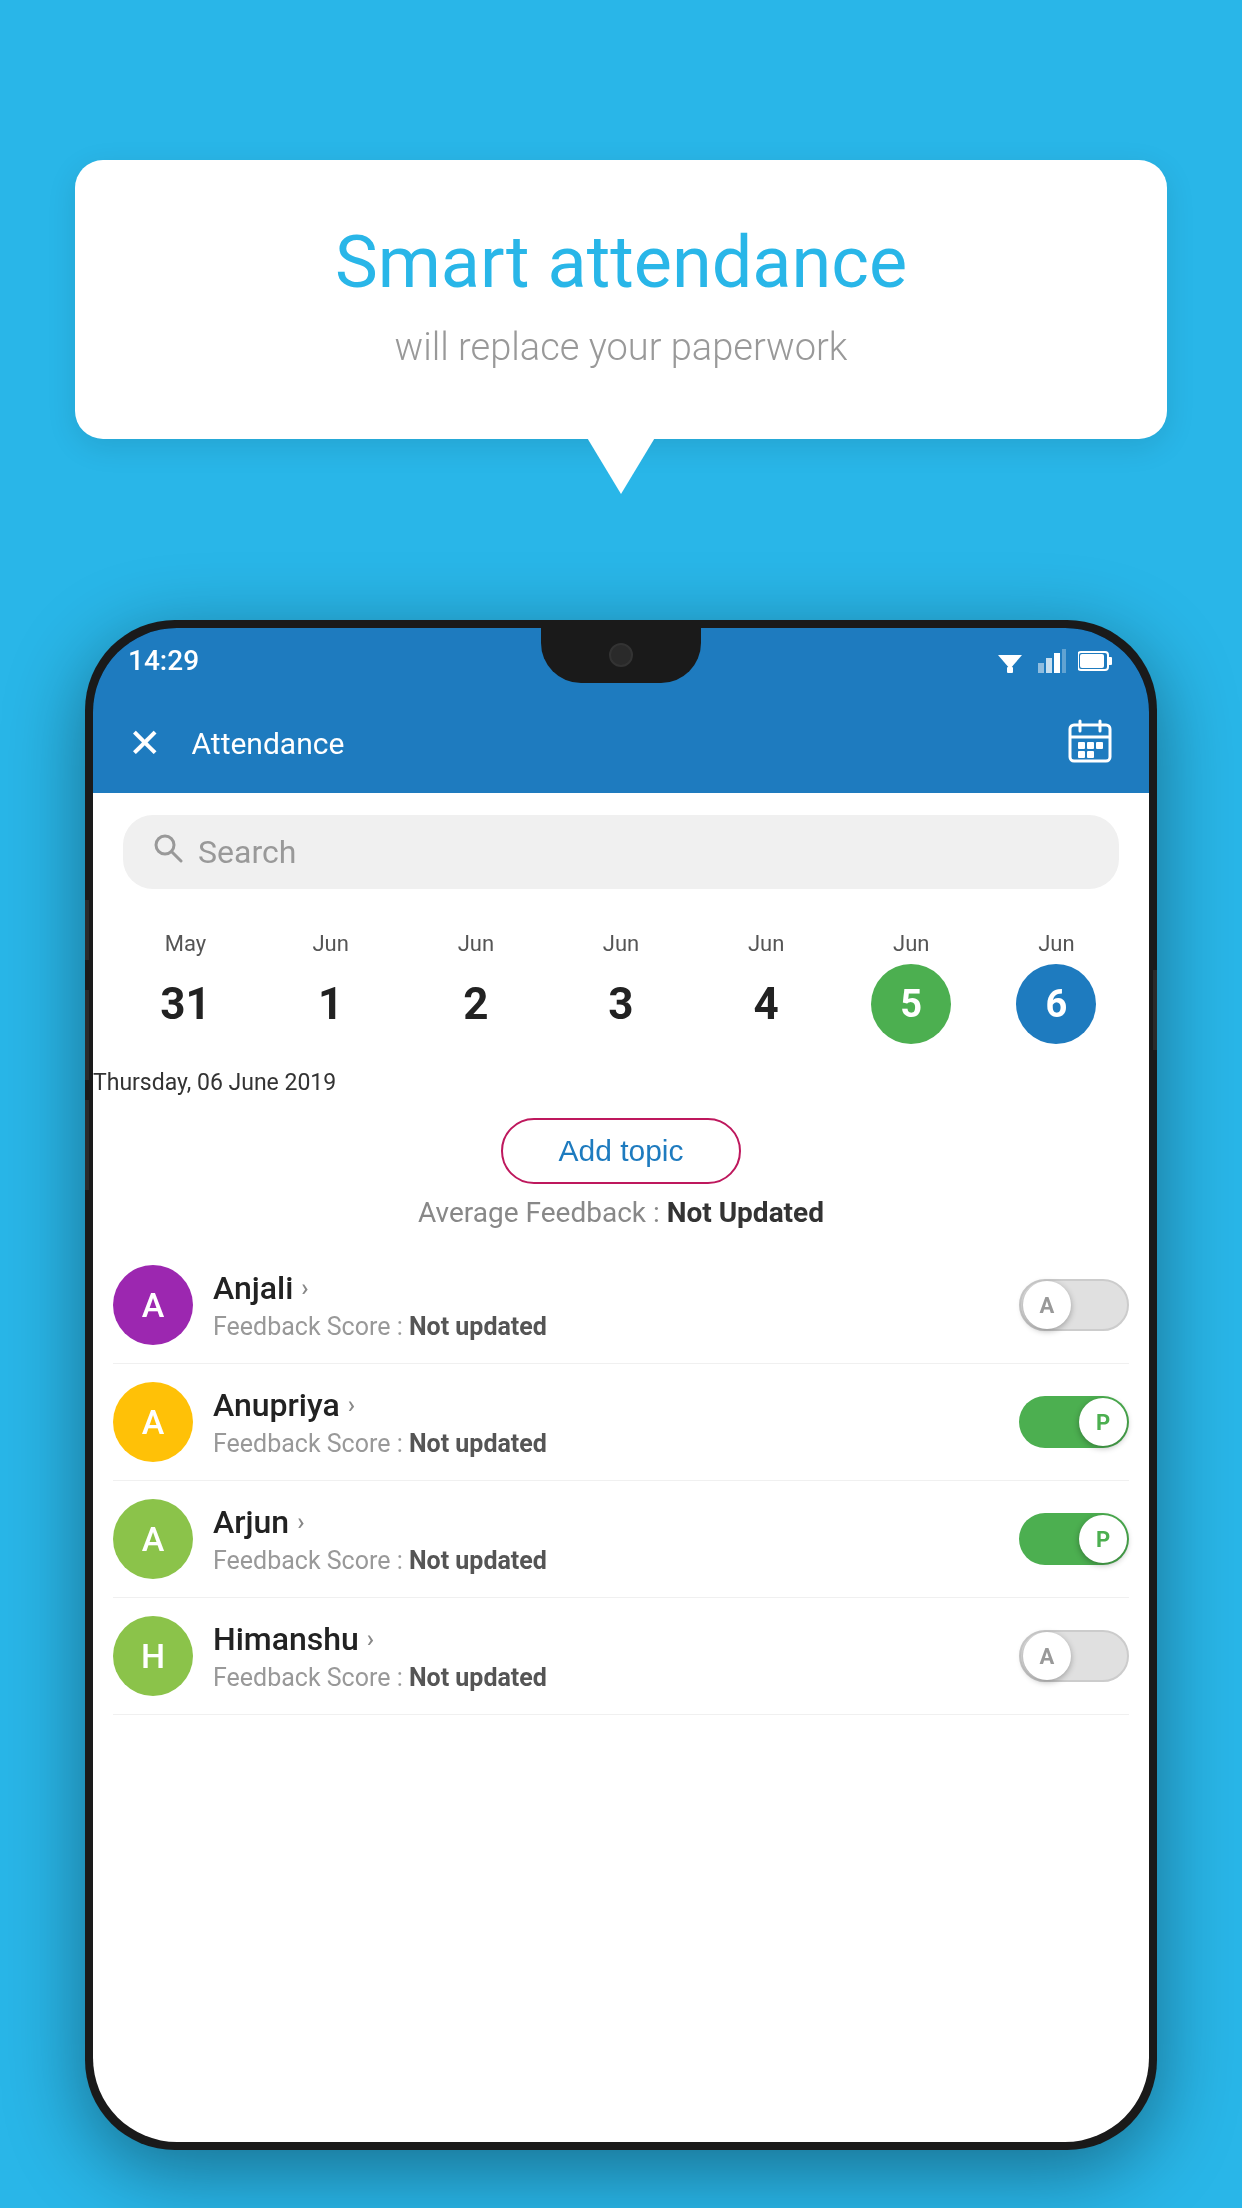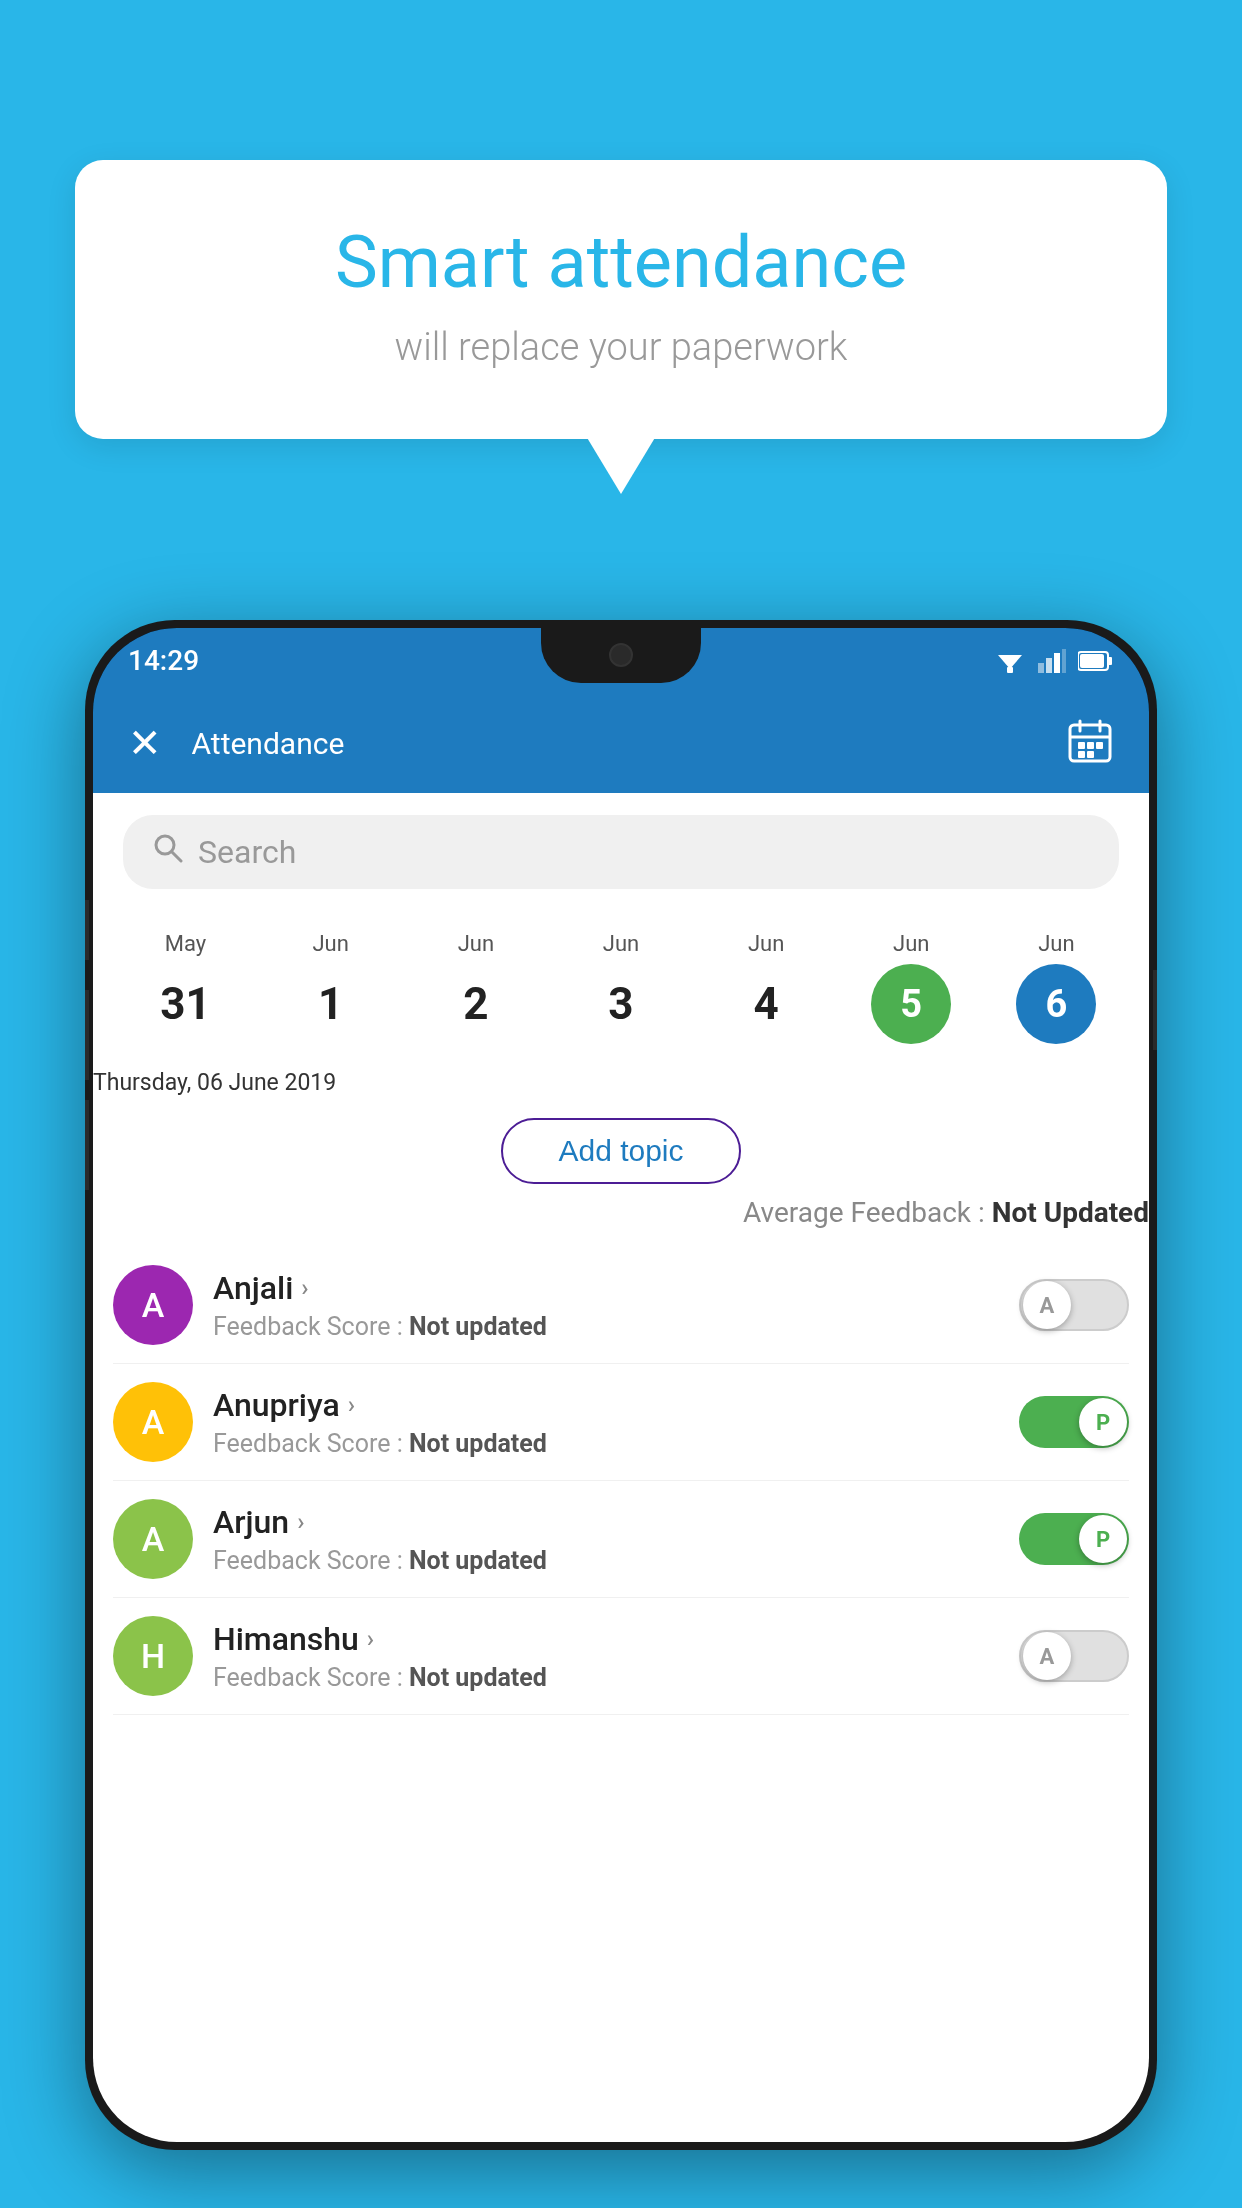--- a/index.html
+++ b/index.html
@@ -254,32 +254,32 @@
       text-align: left;
       font-size: 23px;
       color: #333;
       margin: 15px 0 22px;
     }
 
     
     .add-topic-btn {
       display: block;
       margin: 12px auto;
-      border: 2px solid #4c1d95;
+      border: 2px solid #be185d;
       background: transparent;
       color: #1e7bbf;
       font-size: 30px;
       padding: 14px 55px;
       border-radius: 50px;
       cursor: pointer;
     }
 
     
     .avg-feedback {
-      text-align: right;
+      text-align: center;
       font-size: 28px;
       color: #888;
       margin: 8px 0 18px;
     }
 
     .avg-feedback strong {
       color: #333;
     }
 
     

